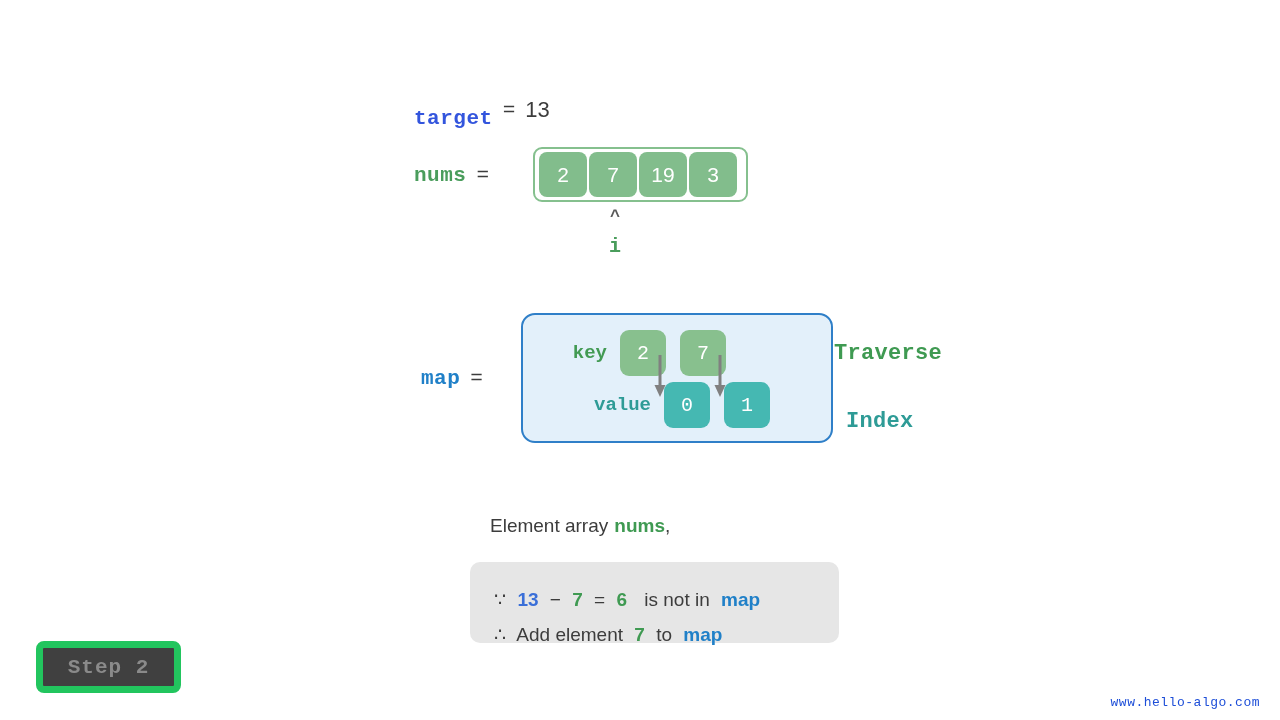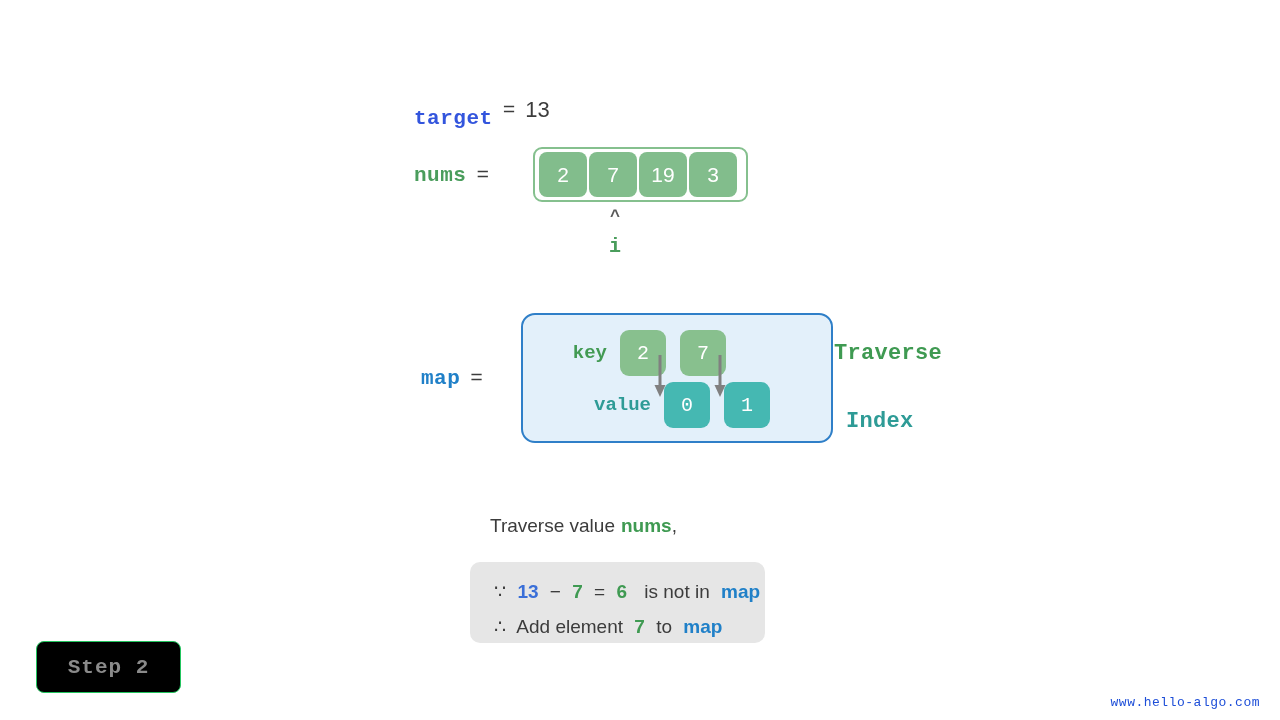--- a/index.html
+++ b/index.html
@@ -207,48 +207,48 @@
   }
   .kw-nums { color: #3f9a52; font-weight: bold; font-family: "Liberation Sans", sans-serif; }
   .kw-map  { color: #2080c8; font-weight: bold; font-family: "Liberation Sans", sans-serif; }
   .kw-blue { color: #3a6fd8; font-weight: bold; }
   .kw-green{ color: #3f9a52; font-weight: bold; }
 
   #info-box {
     position: absolute;
     left: 470px;
     top: 562px;
-    width: 295px;
+    width: 369px;
     height: 81px;
     box-sizing: border-box;
     background: #e6e6e6;
     border-radius: 10px;
-    padding: 12px 0 0 24px;
+    padding: 20px 0 0 24px;
   }
   .info-line {
     font-family: "Liberation Sans", sans-serif;
     font-size: 19px;
     color: #3c3c3c;
     line-height: 35px;
     white-space: nowrap;
   }
   .sym { color: #3c3c3c; }
   .sp  { display: inline-block; width: 6px; }
 
   
   #step-badge {
     position: absolute;
     left: 36px;
     top: 641px;
     width: 145px;
     height: 52px;
     box-sizing: border-box;
-    border: 1px solid #22c55e;
+    border: 7px solid #22c55e;
     border-radius: 8px;
-    background: #000000;
+    background: #404040;
     display: flex;
     align-items: center;
     justify-content: center;
     font-family: "Liberation Mono", "DejaVu Sans Mono", monospace;
     font-weight: bold;
     font-size: 21px;
     color: #8a8a8a;
     letter-spacing: 1px;
   }
 
@@ -314,21 +314,21 @@
     <line x1="7" y1="0" x2="7" y2="33" stroke="#808080" stroke-width="3"></line>
     <polygon points="7,42 1.5,30 12.5,30" fill="#808080"></polygon>
   </svg>
 
 </div>
 
 <div id="legend-element">Traverse</div>
 <div id="legend-index">Index</div>
 
 <div id="traverse-line">
-  <span>Traverse value</span><span class="sp"></span><span class="kw-nums">nums</span><span>,</span>
+  <span>Element array</span><span class="sp"></span><span class="kw-nums">nums</span><span>,</span>
 </div>
 
 <div id="info-box">
   <div class="info-line">
     <span class="sym">∵</span><span class="sp"></span>
     <span class="kw-blue">13</span><span class="sp"></span>
     <span class="sym">−</span><span class="sp"></span>
     <span class="kw-green">7</span><span class="sp"></span>
     <span class="sym">=</span><span class="sp"></span>
     <span class="kw-green">6</span><span class="sp"></span><span class="sp"></span>

